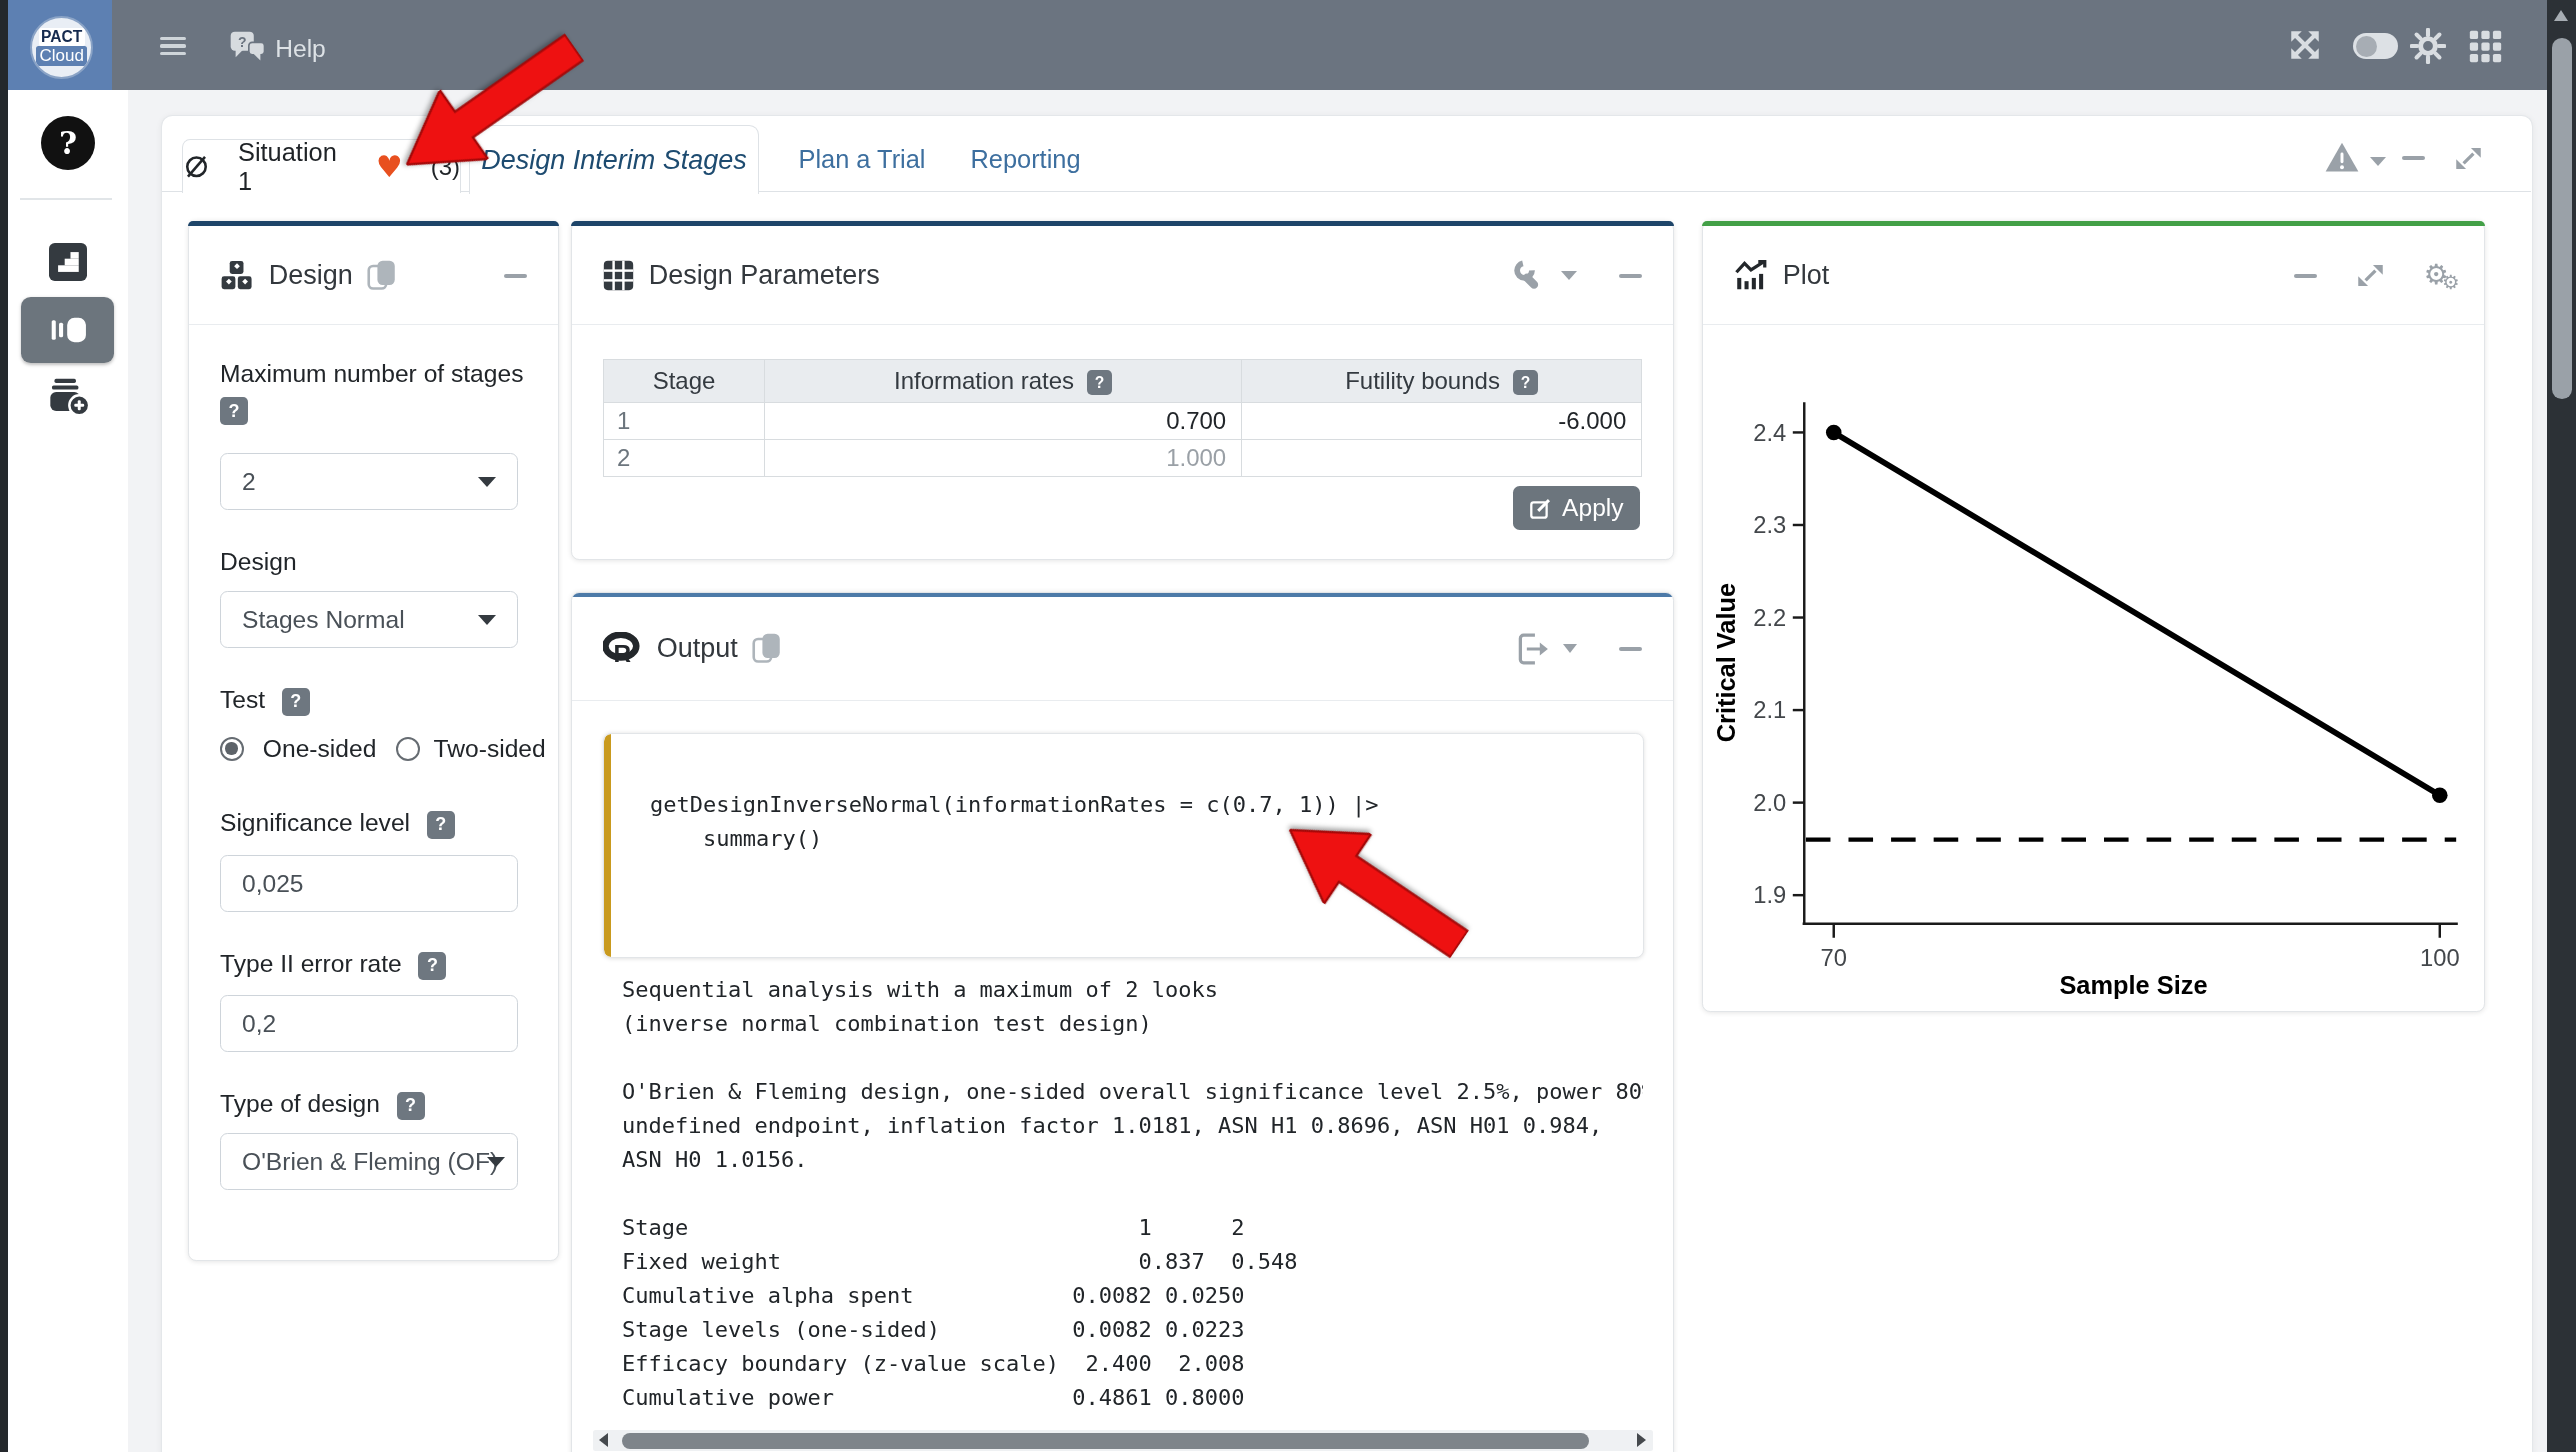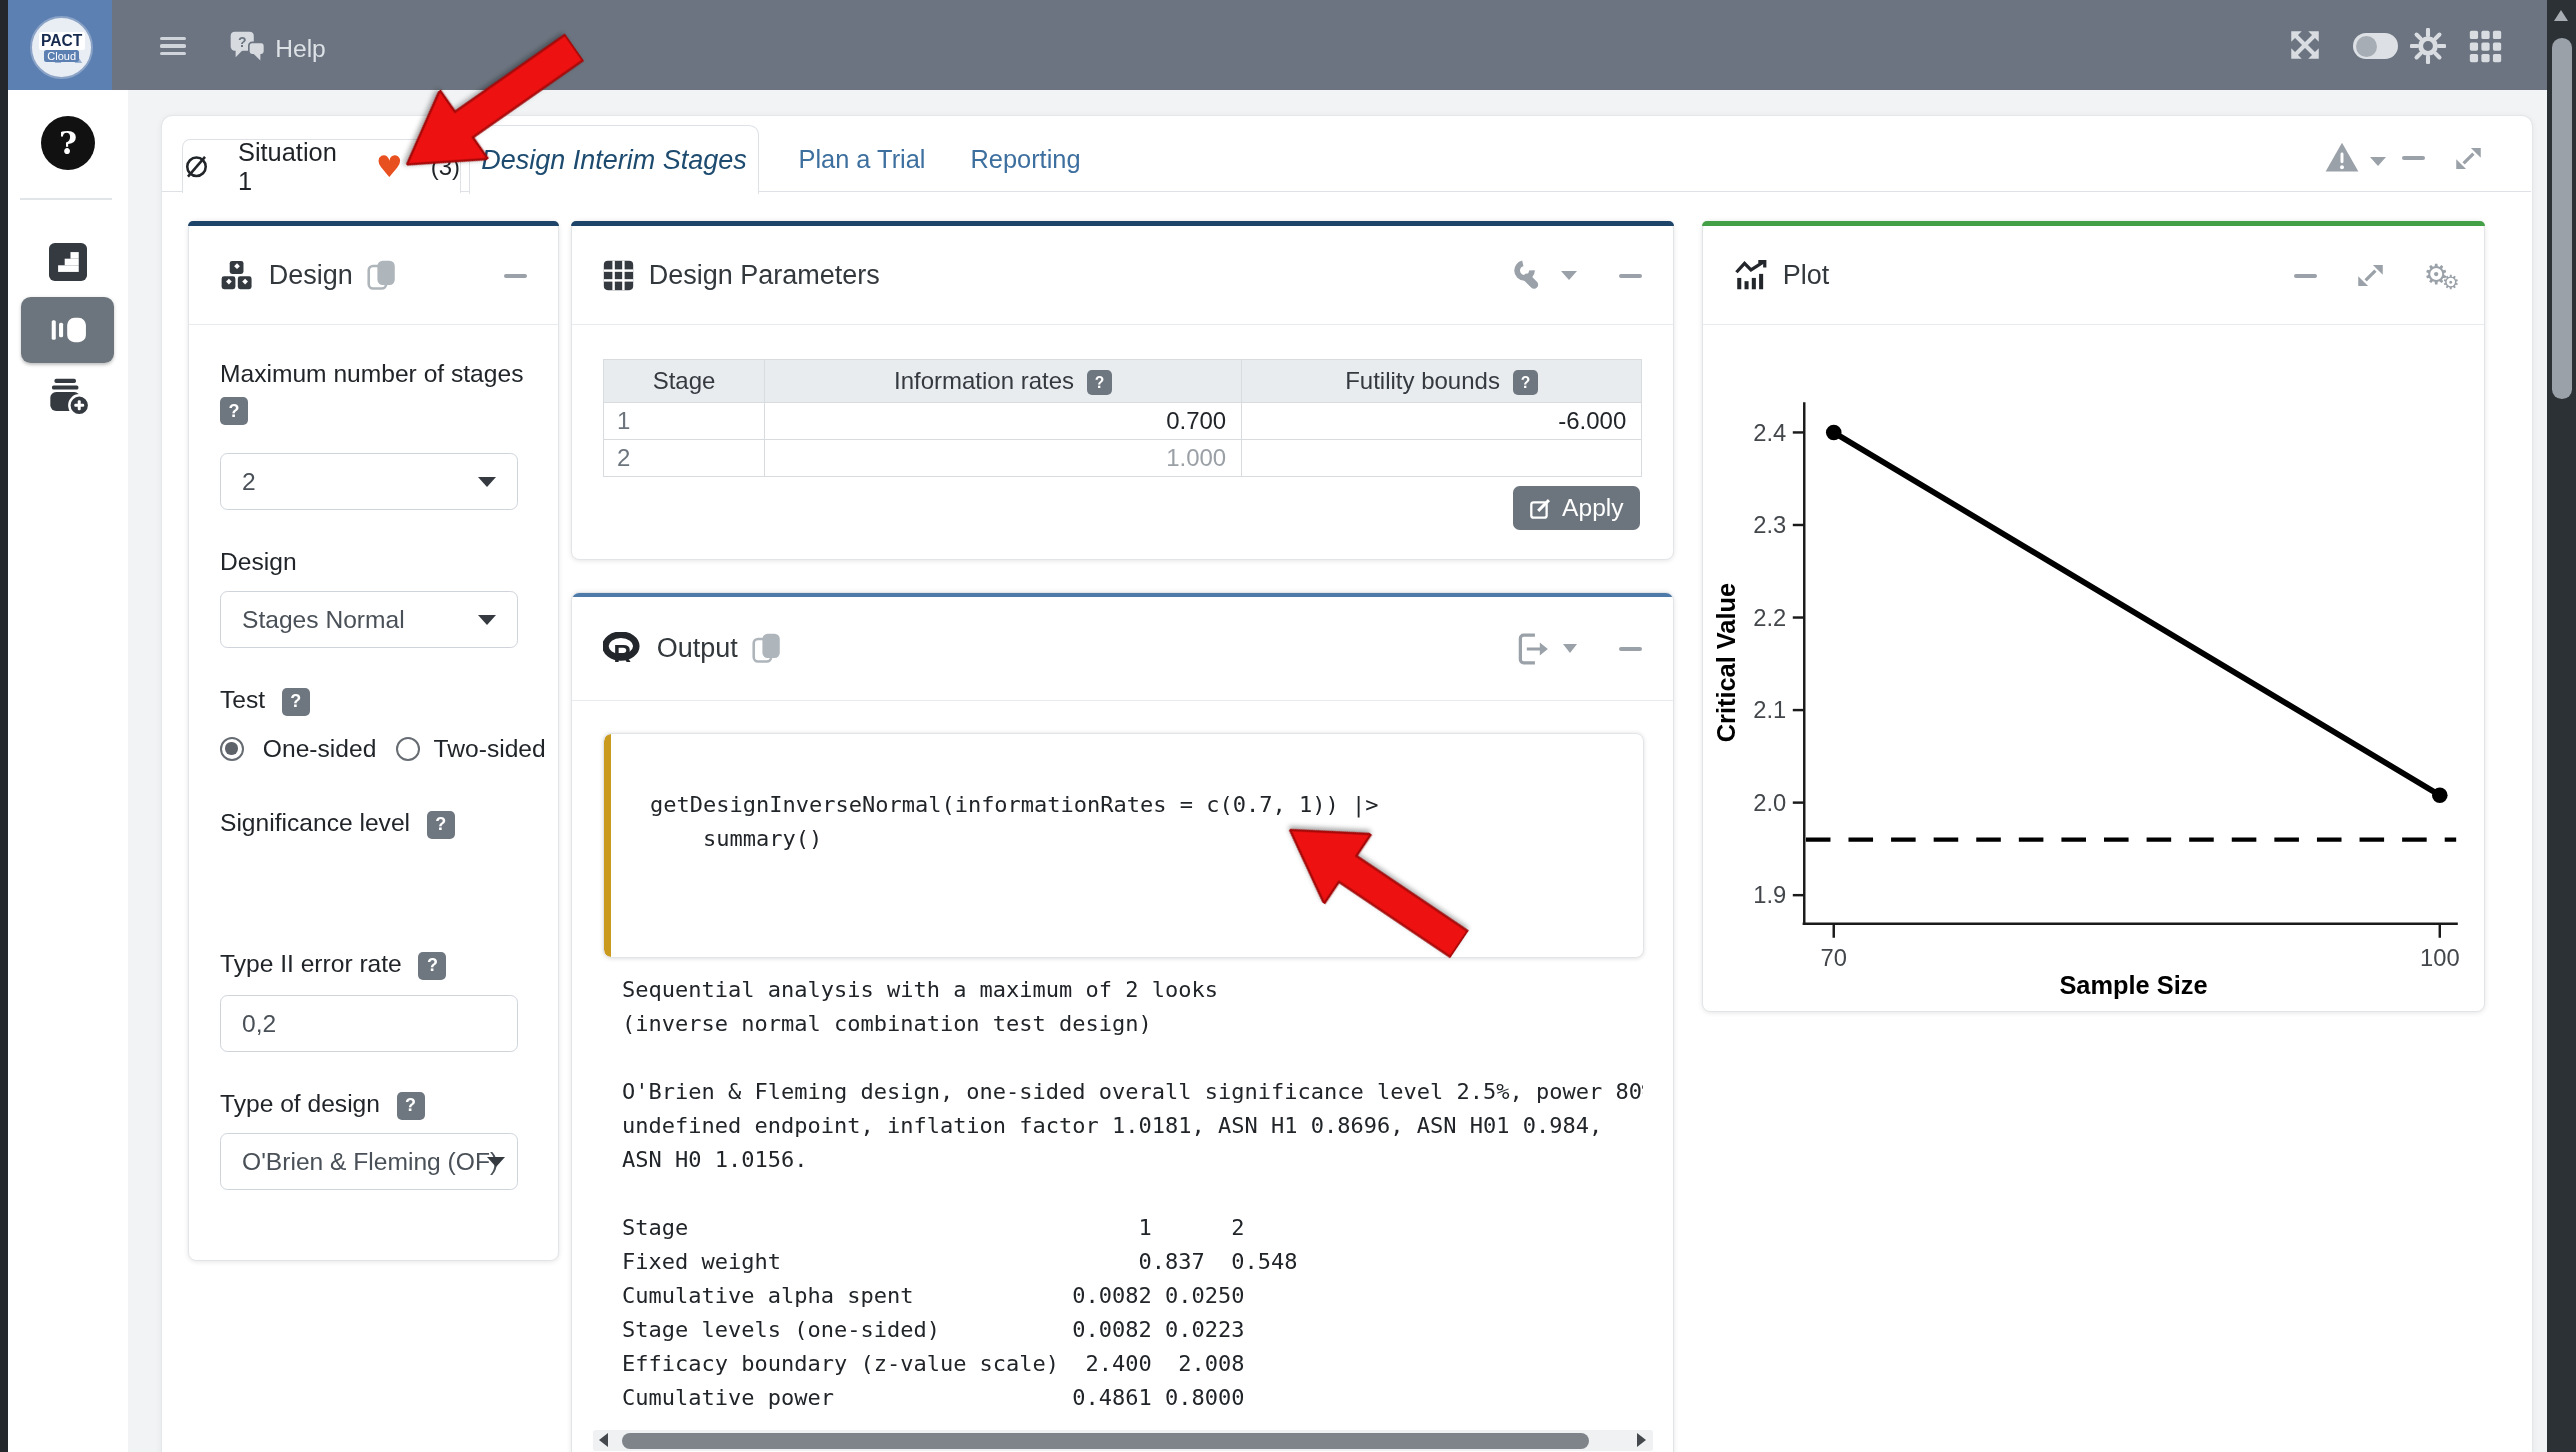--- a/index.html
+++ b/index.html
@@ -7,21 +7,21 @@
        font-family:"Liberation Sans",sans-serif;color:#212529;}
   .abs{position:absolute;}
   
   #topbar{left:0;top:0;width:2576px;height:90px;background:#6b7480;}
   #logo-sq{left:8.2px;top:0;width:104px;height:90px;background:#5d80b2;}
   #logo-circle{left:22px;top:15.6px;width:59px;height:59px;border-radius:50%;
       background:#e9eef5;border:2.5px solid #8aa3c6;display:flex;flex-direction:column;
       align-items:center;justify-content:center;overflow:hidden;}
   #logo-circle .r-bg{position:absolute;font-weight:bold;font-size:43px;color:#5d80b2;opacity:.55;top:6.6px;left:19.7px;}
   #logo-circle .l1{font-size:15.6px;font-weight:bold;color:#152a4e;background:#fff;padding:0 2.5px;border-radius:2.5px;z-index:2;}
-  #logo-circle .l2{font-size:11px;color:#fff;background:#5d80b2;padding:0 3.3px;border-radius:2.5px;z-index:2;margin-top:0.8px;}
+  #logo-circle .l2{font-size:17px;color:#fff;background:#5d80b2;padding:0 3.3px;border-radius:2.5px;z-index:2;margin-top:0.8px;}
   .hamb div{width:26px;height:3.3px;background:#cfd5da;border-radius:1.6px;margin:4.1px 0;}
   #help-btn{display:flex;align-items:center;gap:8.2px;color:#dde2e6;font-size:24.6px;}
   
   #ledge{left:0;top:0;width:8.2px;height:1453px;background:#24282c;}
   #sidebar{left:8.2px;top:90px;width:120px;height:1363px;background:#ffffff;}
   #avatar{left:33px;top:26px;width:54px;height:54px;border-radius:50%;background:#111;color:#fff;
       display:flex;align-items:center;justify-content:center;font-family:"DejaVu Serif",serif;
       font-size:31px;font-weight:bold;}
   #side-div{left:11.5px;top:108px;width:92px;height:1.6px;background:#e1e5e8;}
   #side-active{left:13px;top:207px;width:93px;height:66px;background:#6c757d;border-radius:9.8px;
@@ -279,20 +279,21 @@
     <span class="radio on"></span>
     <span style="margin-left:12px;">One-sided</span>
     <span class="radio" style="margin-left:13px;"></span>
     <span style="margin-left:6.6px;">Two-sided</span>
   </div>
 
   <div class="abs label" style="left:31px;top:587px;">
     <span>Significance level</span>
     <span class="badge" style="margin-left:9.8px;">?</span>
   </div>
+  <input class="inputbox" style="left: 31px; top: 633px; width: 298px;" value="0,025">
 
   <div class="abs label" style="left:31px;top:728px;">
     <span>Type II error rate</span>
     <span class="badge" style="margin-left:9.8px;">?</span>
   </div>
   <input class="inputbox" style="left: 31px; top: 773px; width: 298px;" value="0,2">
 
   <div class="abs label" style="left:31px;top:868px;">
     <span>Type of design</span>
     <span class="badge" style="margin-left:9.8px;">?</span>

